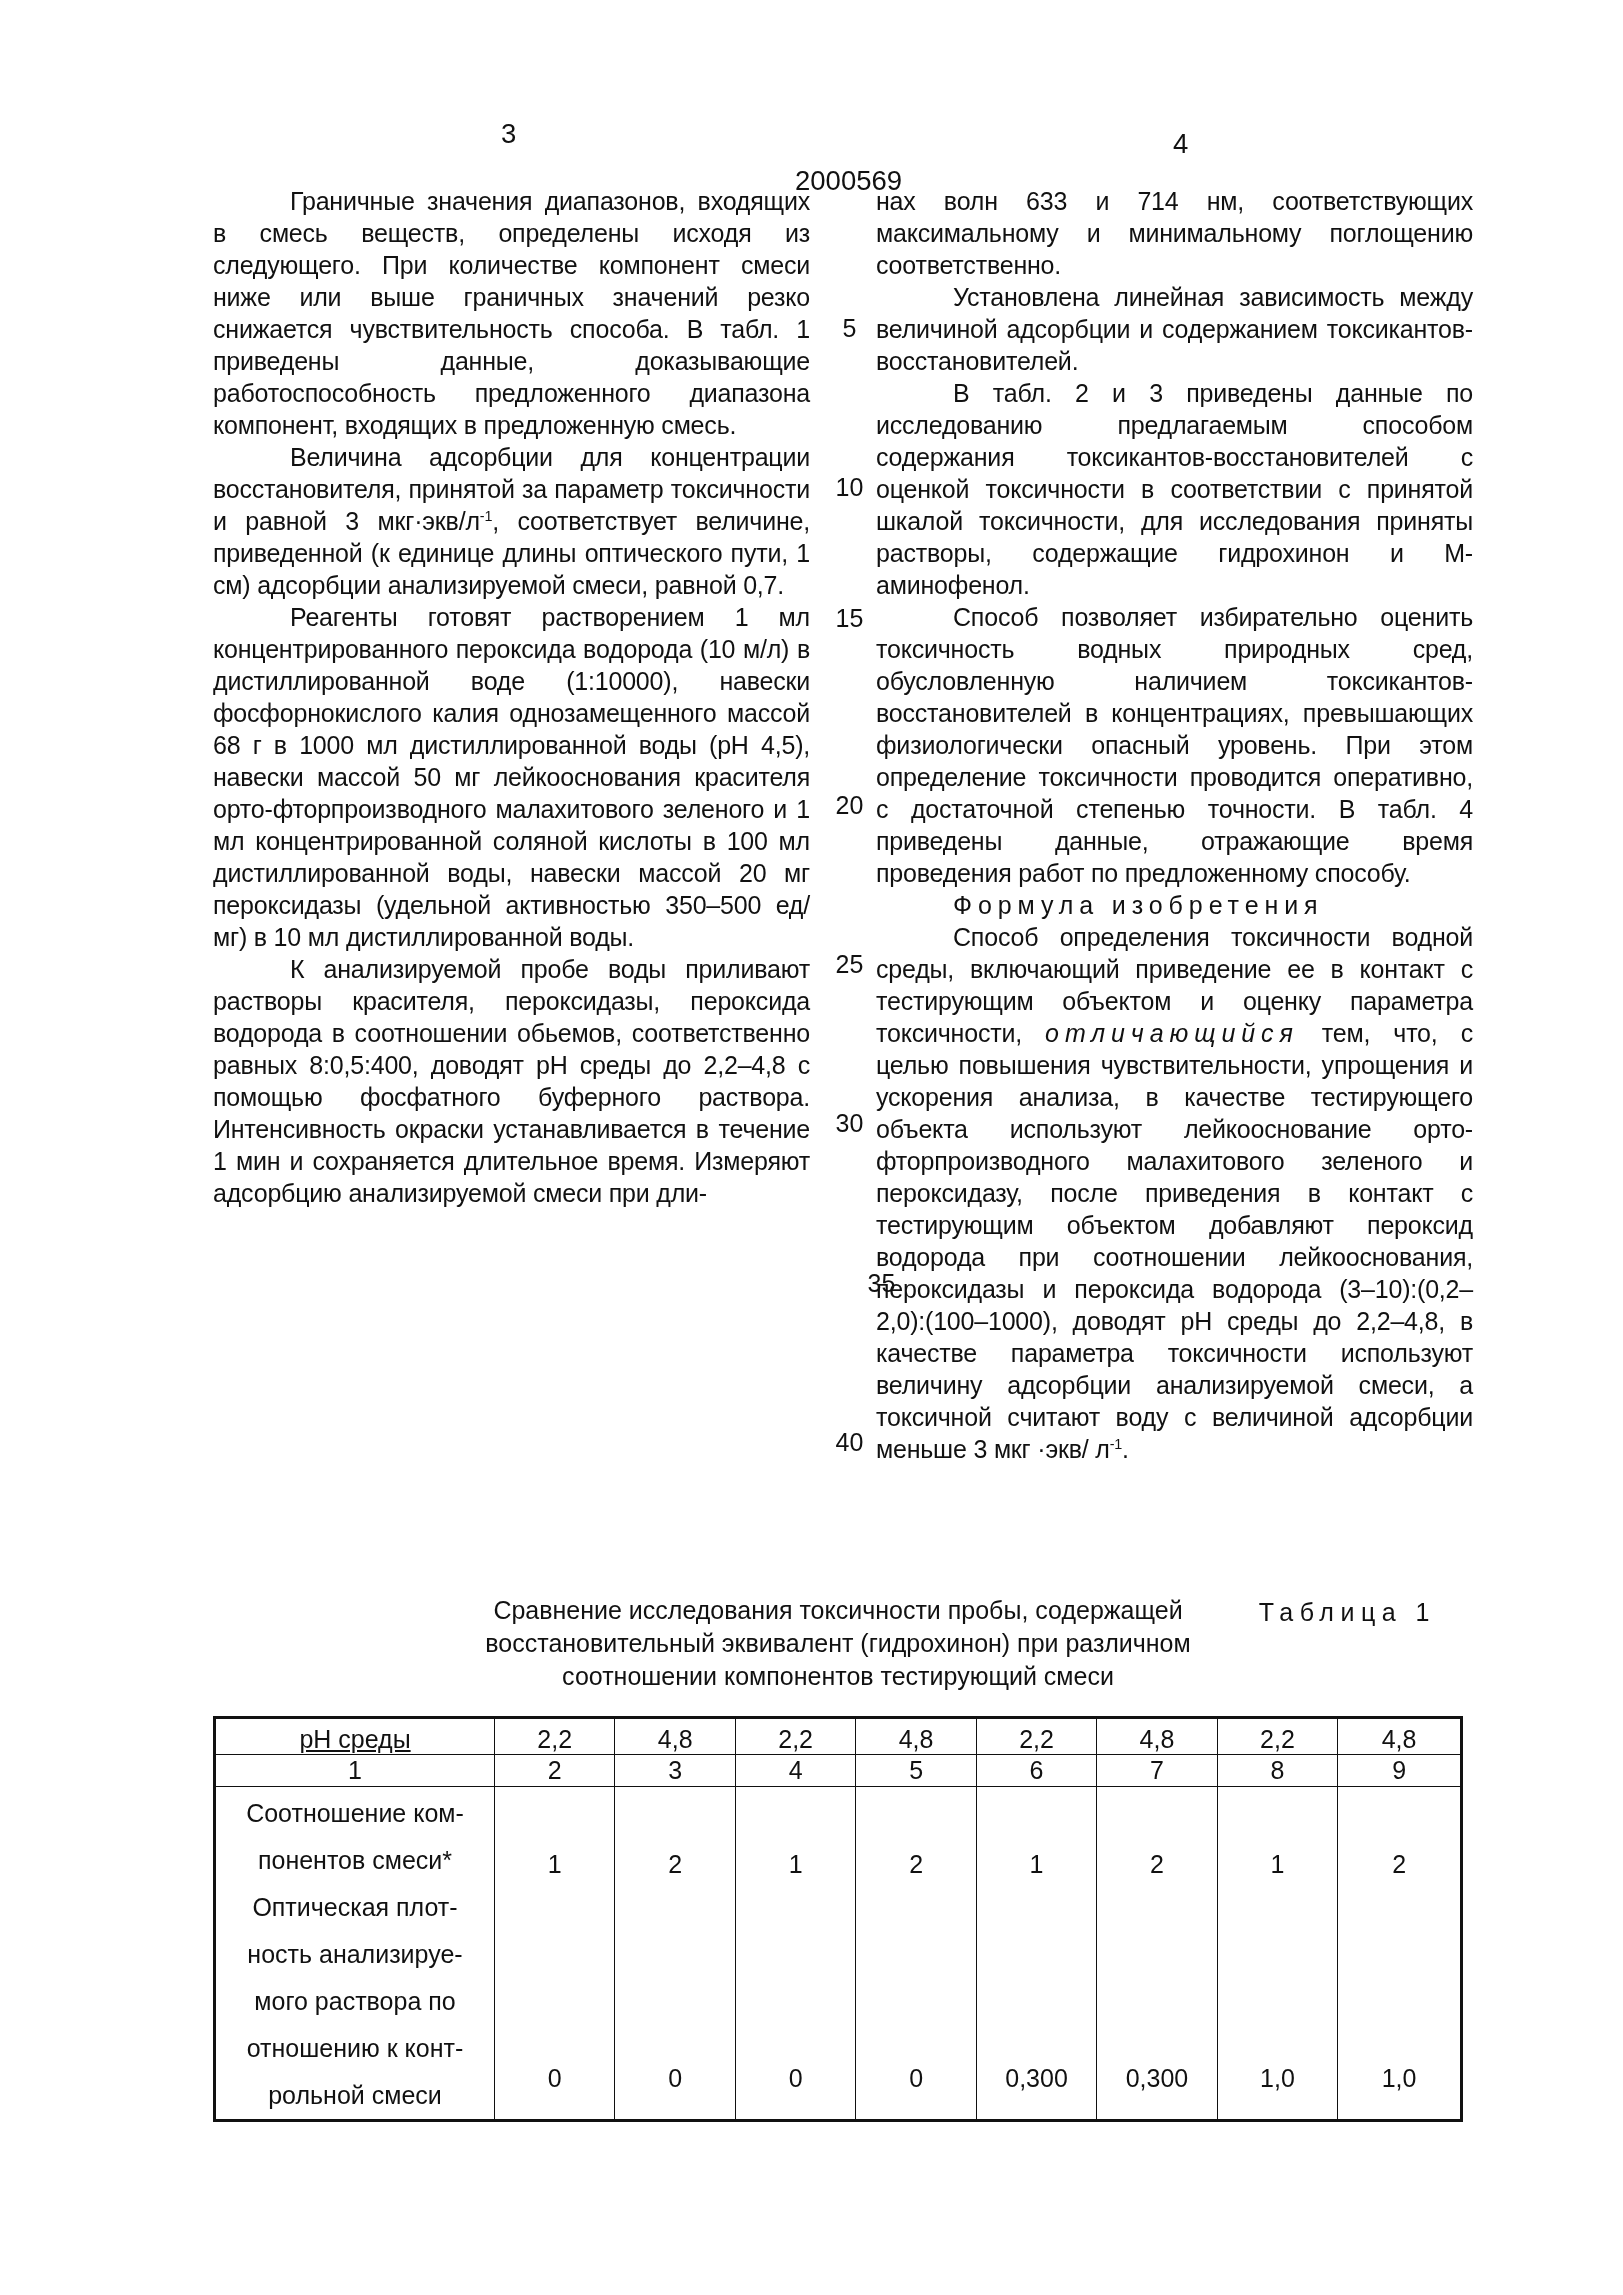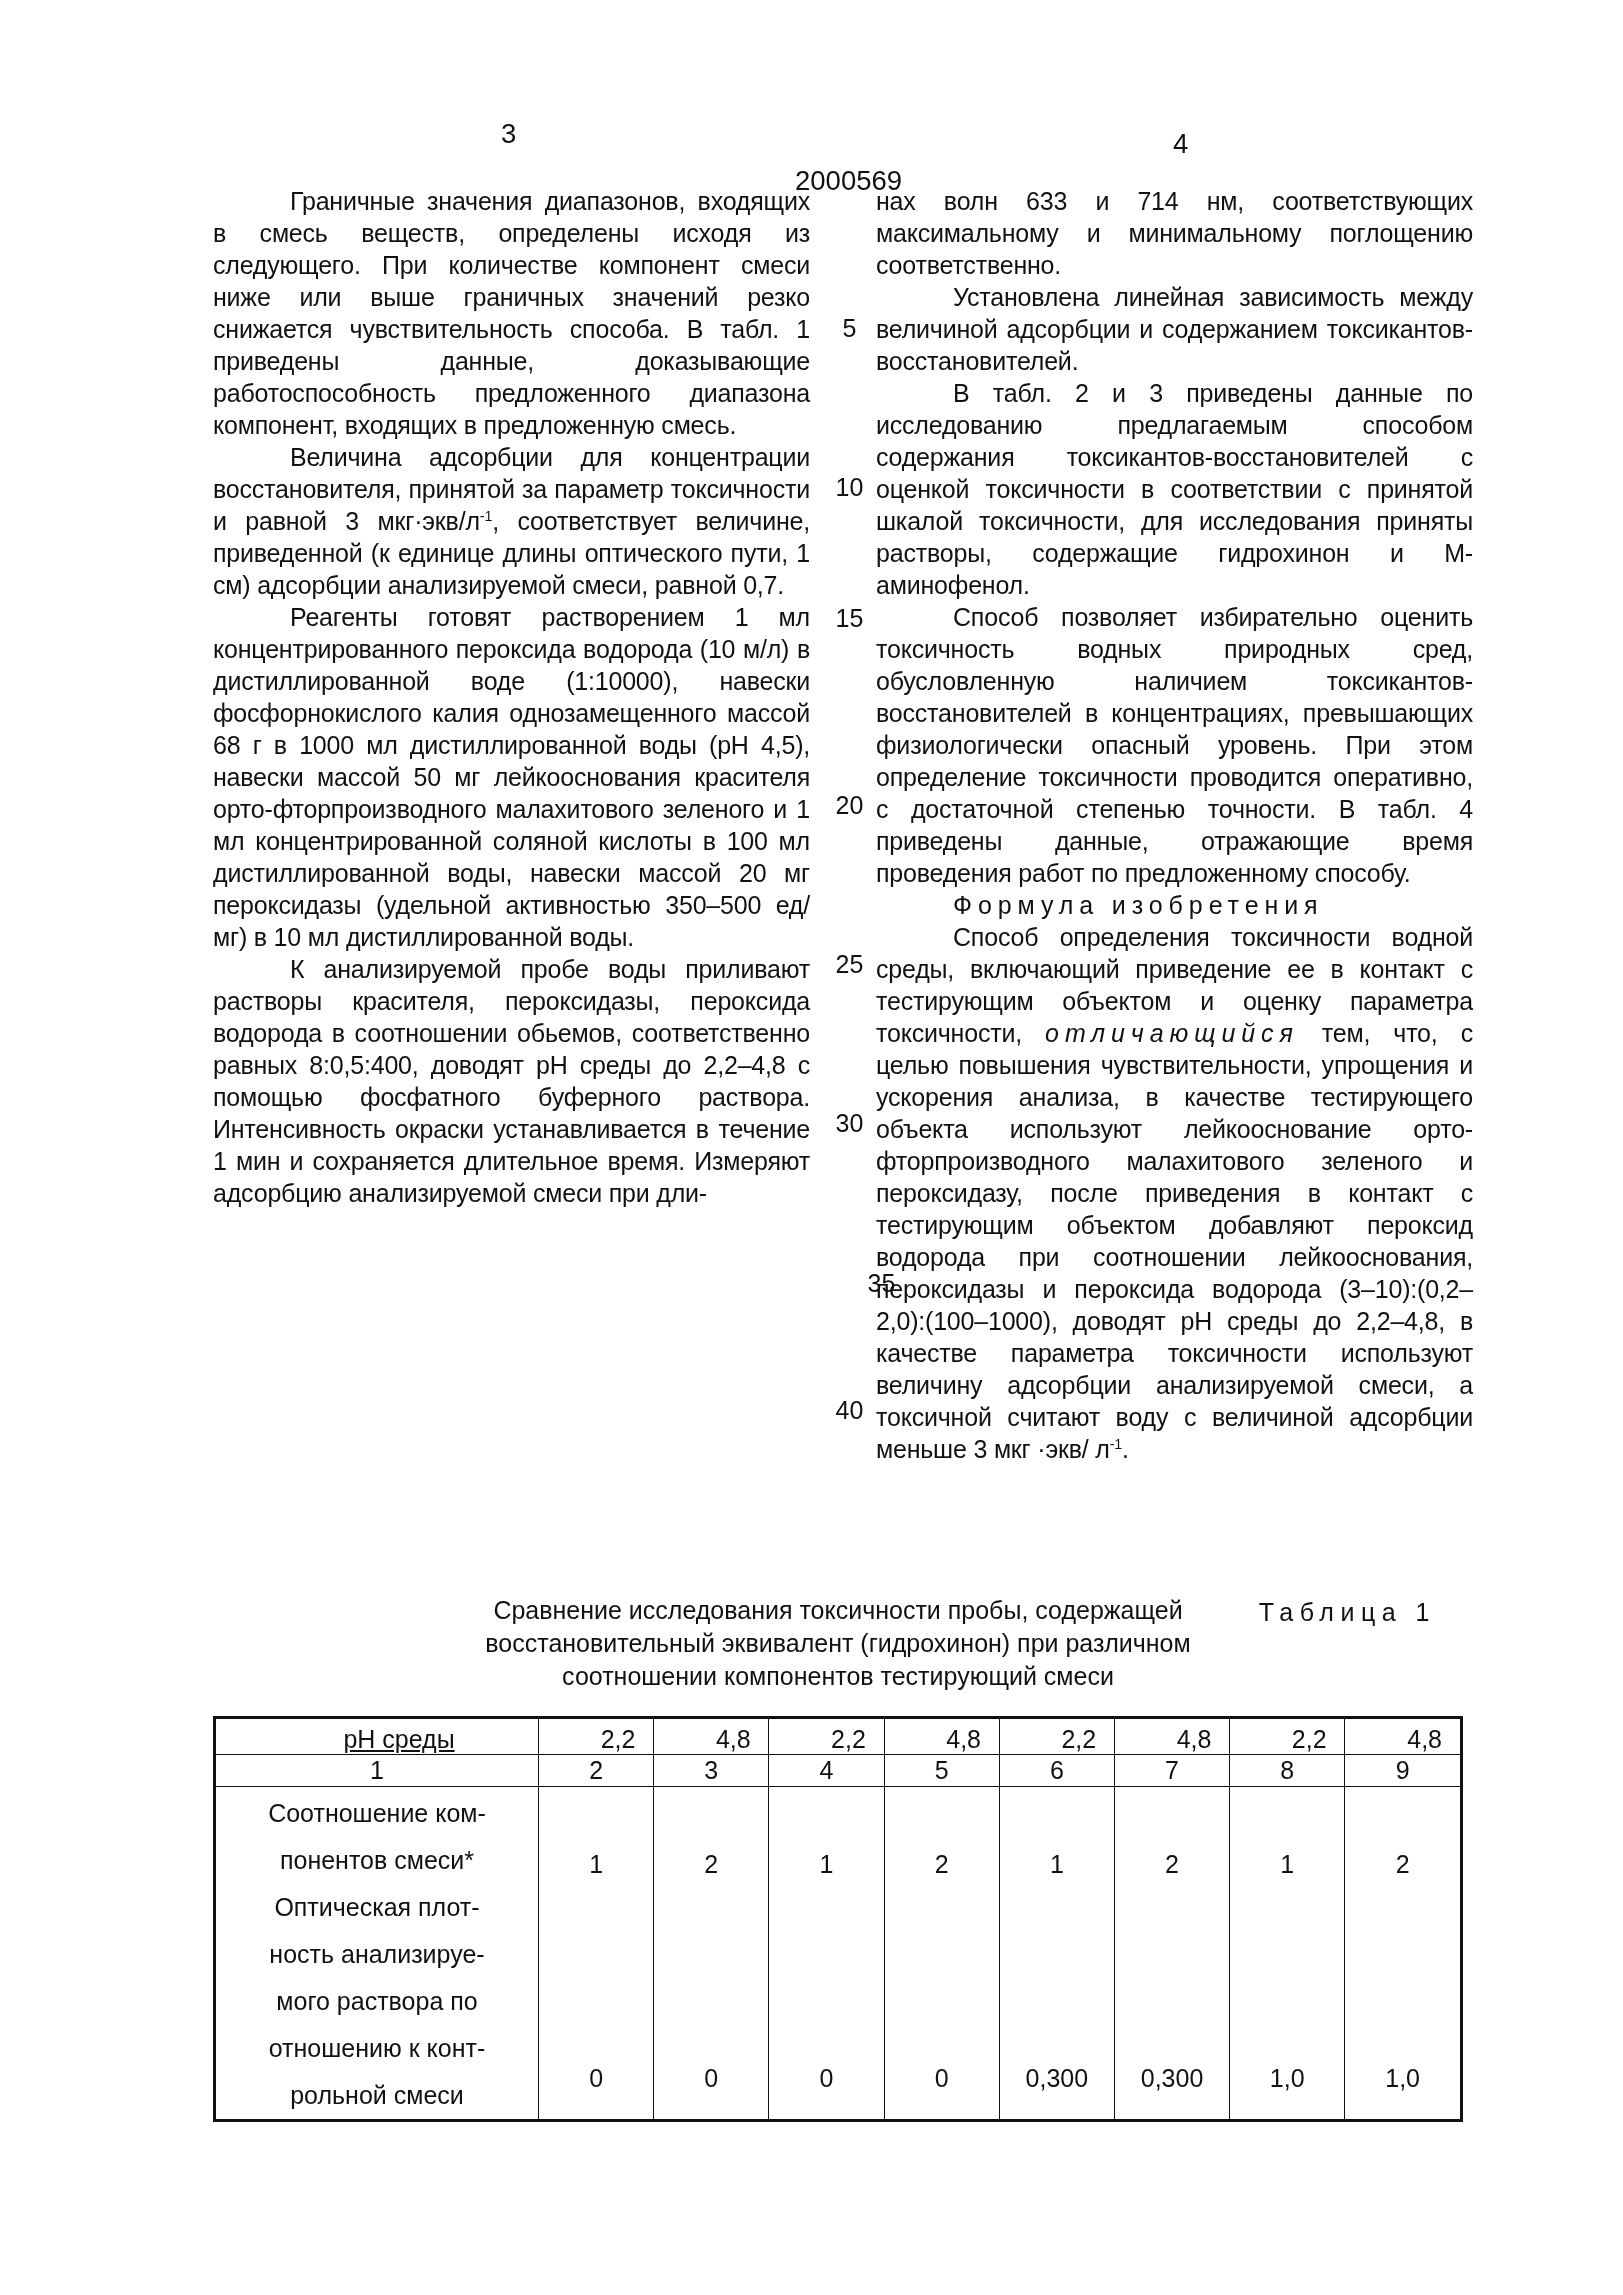--- a/index.html
+++ b/index.html
@@ -16,21 +16,21 @@
   .ln { position:absolute; left:830px; width:39px; text-align:center; font-size:25px; line-height:32px; }
   .sup { font-size:14.4px; vertical-align:super; line-height:0; }
   .spaced { letter-spacing:5.9px;font-style:italic; }
   .tbl-label { position:absolute; top:1598px; right:187px; font-size:25px; letter-spacing:6.5px; }
   .caption { position:absolute; top:1594px; left:213px; width:1250px; text-align:center;
              font-size:25px; line-height:33px; }
   table.t1 { position:absolute; left:213px; top:1716px; width:1250px; border-collapse:collapse;
              font-size:25px; }
   table.t1 td { border-left:1.3px solid #111; border-right:1.3px solid #111; text-align:center; padding:0; }
   table.t1 { border:3.3px solid #111; }
-  table.t1 tr.r-ph td { border-bottom:1.3px solid #111; height:35px; vertical-align:bottom;padding-left:44px; }
+  table.t1 tr.r-ph td { border-bottom:1.3px solid #111; height:35px; vertical-align:bottom; }
   table.t1 tr.r-num td { border-bottom:1.3px solid #111; height:31px; }
   table.t1 td.first { width:278px; }
   table.t1 tr.r-body td { vertical-align:top; }
   .body-label { line-height:47px; padding-top:2.6px; }
   .cell-wrap { position:relative; height:315px; }
   .cell-ratio { position:absolute; left:0; right:0; top:54px; line-height:47px; }
   .cell-od { position:absolute; left:0; right:0; bottom:0; line-height:47px; }
   .ph-first { text-decoration:underline; }
 </style>
 </head>
@@ -47,21 +47,21 @@
   <p class="ind">К анализируемой пробе воды приливают растворы красителя, пероксидазы, пероксида водорода в соотношении обьемов, соответственно равных 8:0,5:400, доводят pH среды до 2,2–4,8 с помощью фосфатного буферного раствора. Интенсивность окраски устанавливается в течение 1 мин и сохраняется длительное время. Измеряют адсорбцию анализируемой смеси при дли-</p>
 </div>
 
 <div class="ln" style="top:312px;">5</div>
 <div class="ln" style="top:471px;">10</div>
 <div class="ln" style="top:602px;">15</div>
 <div class="ln" style="top:789px;">20</div>
 <div class="ln" style="top:948px;">25</div>
 <div class="ln" style="top:1107px;">30</div>
 <div class="ln" style="top:1267px;margin-left:32px;">35</div>
-<div class="ln" style="top:1394px;">40</div>
+<div class="ln" style="top:1426px;">40</div>
 
 <div class="col col-right">
   <p>нах волн 633 и 714 нм, соответствующих максимальному и минимальному поглощению соответственно.</p>
   <p class="ind">Установлена линейная зависимость между величиной адсорбции и содержанием токсикантов-восстановителей.</p>
   <p class="ind">В табл. 2 и 3 приведены данные по исследованию предлагаемым способом содержания токсикантов-восстановителей с оценкой токсичности в соответствии с принятой шкалой токсичности, для исследования приняты растворы, содержащие гидрохинон и М-аминофенол.</p>
   <p class="ind">Способ позволяет избирательно оценить токсичность водных природных сред, обусловленную наличием токсикантов-восстановителей в концентрациях, превышающих физиологически опасный уровень. При этом определение токсичности проводится оперативно, с достаточной степенью точности. В табл. 4 приведены данные, отражающие время проведения работ по предложенному способу.</p>
   <p class="head">Формула изобретения</p>
   <p class="ind"><span>Способ определения токсичности водной среды, включающий приведение ее в контакт с тестирующим объектом и оценку параметра токсичности,</span> <span class="spaced">отличающийся</span> <span>тем, что, с целью повышения чувствительности, упрощения и ускорения анализа, в качестве тестирующего объекта используют лейкооснование орто-фторпроизводного малахитового зеленого и пероксидазу, после приведения в контакт с тестирующим объектом добавляют пероксид водорода при соотношении лейкооснования, пероксидазы и пероксида водорода (3–10):(0,2–2,0):(100–1000), доводят pH среды до 2,2–4,8, в качестве параметра токсичности используют величину адсорбции анализируемой смеси, а токсичной считают воду с величиной адсорбции меньше 3 мкг ·экв/ л</span><span class="sup">-1</span><span>.</span></p>
 </div>
 

